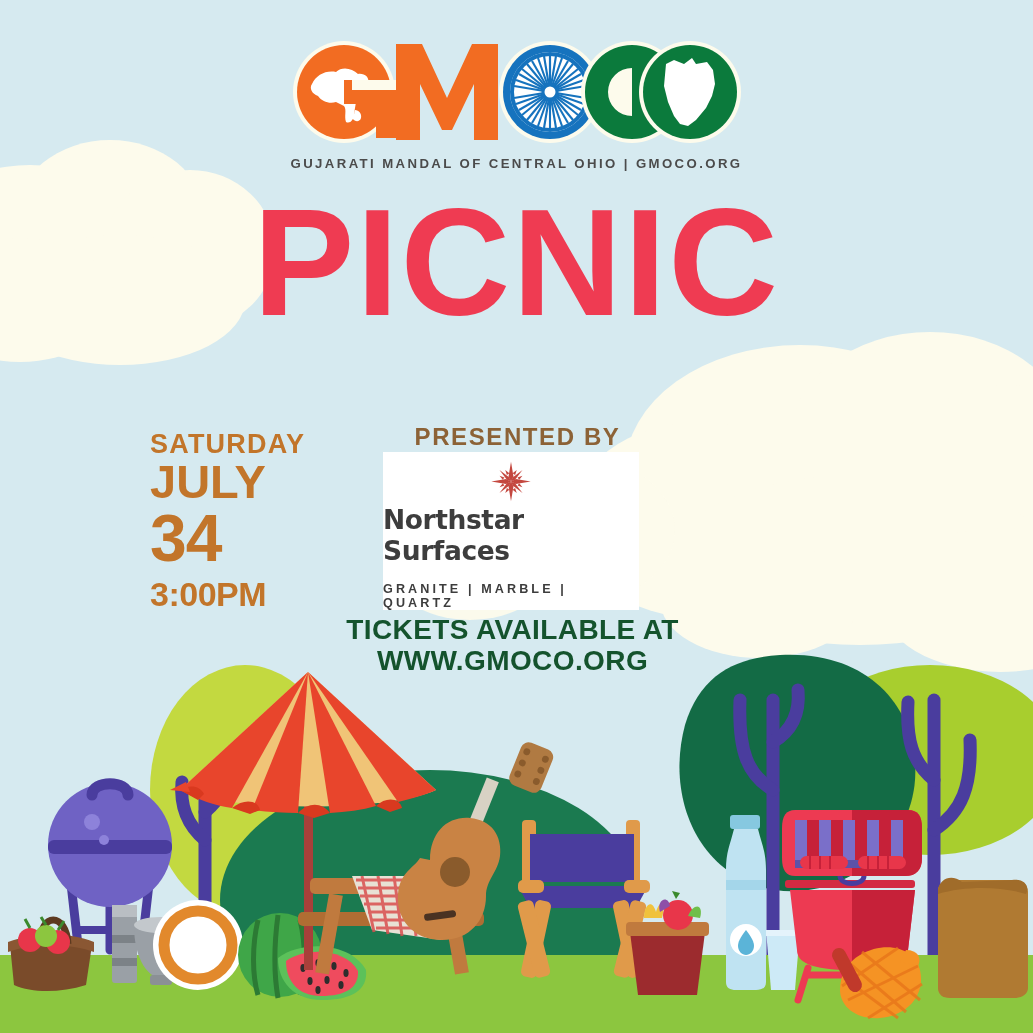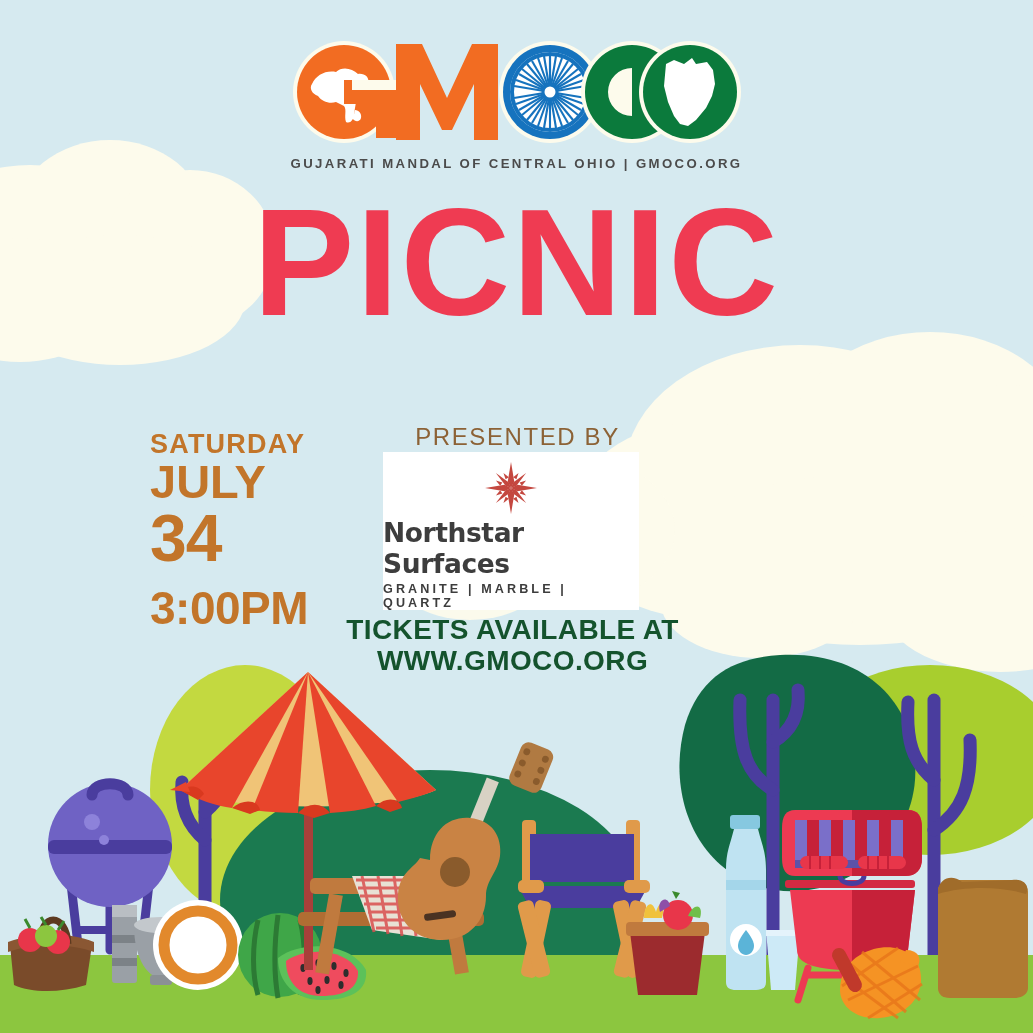--- a/index.html
+++ b/index.html
@@ -33,40 +33,40 @@
   }
 
   
   #date-block{
     position:absolute;left:150px;top:430px;width:240px;text-align:left;
     color:#c2752a;font-family:"Liberation Sans", sans-serif;font-weight:700;
   }
   #date-day{font-size:27px;letter-spacing:1.2px;line-height:29px;}
   #date-month{font-size:47px;letter-spacing:0px;line-height:44px;margin-top:1px;}
   #date-num{font-size:66px;line-height:64px;margin-top:2px;letter-spacing:-1px;}
-  #date-time{font-size:46px;line-height:38px;margin-top:19px;letter-spacing:-.5px;}
+  #date-time{font-size:34px;line-height:38px;margin-top:5px;letter-spacing:-.5px;}
 
   
   #presented-label{
     position:absolute;left:385px;top:423px;width:265px;text-align:center;
-    font-size:24px;font-weight:400;color:#8c6236;letter-spacing:1.6px;
+    font-size:24px;font-weight:700;color:#8c6236;letter-spacing:1.6px;
     font-family:"Liberation Sans", sans-serif;
   }
   #sponsor-card{
     position:absolute;left:383px;top:452px;width:256px;height:158px;
     background:#ffffff;display:flex;flex-direction:column;
     align-items:center;justify-content:flex-start;padding-top:9px;
   }
   #sponsor-name{
     font-size:26.5px;font-weight:700;color:#3d3d3d;letter-spacing:-.4px;
     font-family:"DejaVu Sans", sans-serif;margin-top:2px;
   }
   #sponsor-sub{
     font-size:12.6px;font-weight:700;color:#3d3d3d;letter-spacing:3.1px;
-    margin-top:3px;font-family:"Liberation Sans", sans-serif;
+    margin-top:16px;font-family:"Liberation Sans", sans-serif;
   }
 
   
   #tickets{
     position:absolute;left:330px;top:614px;width:365px;text-align:center;
     color:#14532d;font-weight:700;font-size:28px;line-height:31px;
     letter-spacing:.4px;font-family:"Liberation Sans", sans-serif;
   }
 
   

